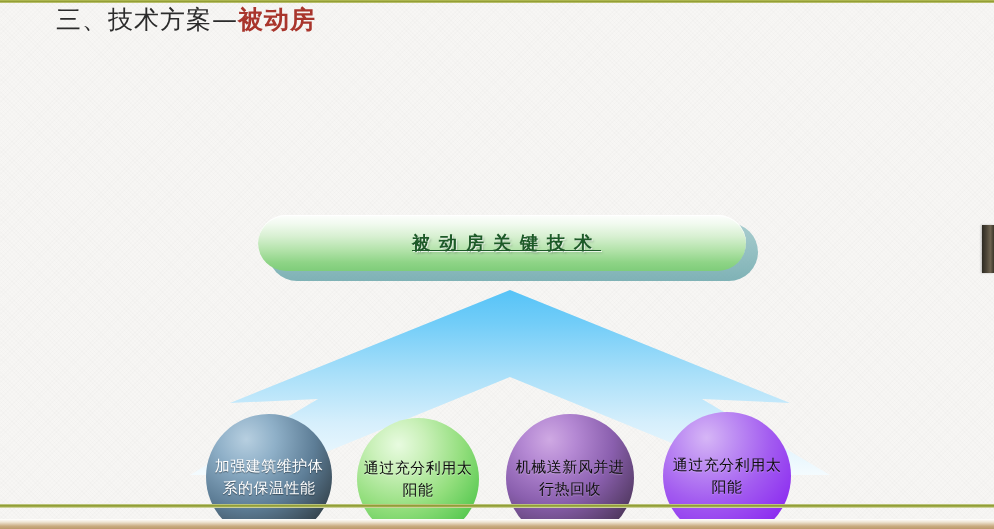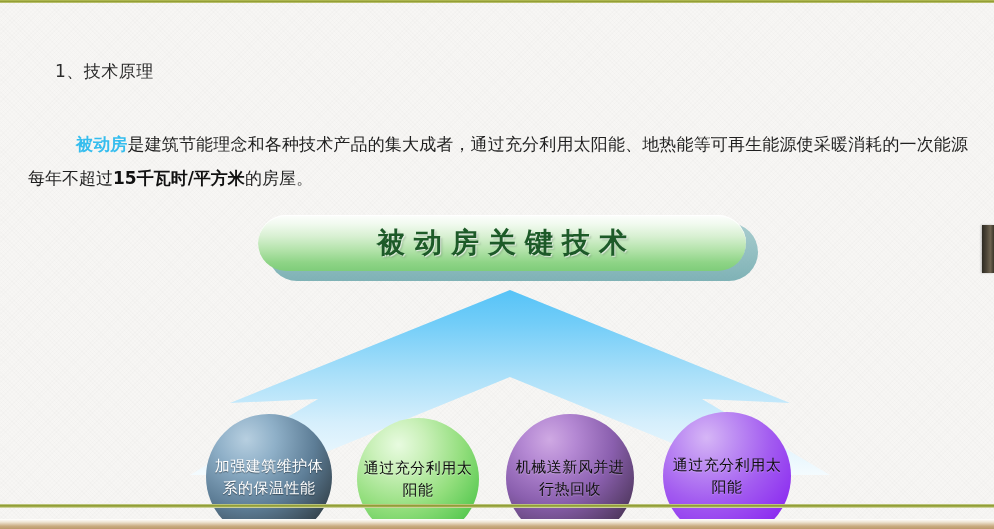--- a/index.html
+++ b/index.html
@@ -106,26 +106,27 @@
         #d8f0d2 38%,
         #b4e3ab 62%,
         #8ed486 85%,
         #7fcd7a 100%);
     box-shadow: inset 0 1px 0 rgba(255,255,255,0.9);
     display: flex;
     align-items: center;
     justify-content: center;
   }
   .banner-text {
-    font-size: 28px;
+    font-size: 18px;
     font-weight: bold;
     color: #1d5a28;
     letter-spacing: 9px;
     text-indent: 9px;
     text-shadow: 1px 1px 1px rgba(255,255,255,0.75), 2px 2px 2px rgba(90,120,90,0.35);
+    text-decoration: underline;
   }
 
   
   .bubble {
     position: absolute;
     border-radius: 50%;
     display: flex;
     align-items: center;
     justify-content: center;
     text-align: center;
@@ -187,24 +188,25 @@
     box-shadow: -1px 0 2px rgba(0,0,0,0.25);
   }
 </style>
 </head>
 <body>
 
 <div id="slide">
 
   <div class="top-rule"></div>
 
-
-  <div class="subheading">1、技术原理</div>
-
-  <p class="para"><span class="kw-blue">被动房</span><span>是建筑节能理念和各种技术产品的集大成者，通过充分利用太阳能、地热能等可再生能源使采暖消耗的一次能源每年不超过</span><span class="kw-bold">15千瓦时/平方米</span><span>的房屋。</span></p>
+  <div class="heading">
+    <span>三、技术方案—</span><span class="accent">被动房</span>
+  </div>
+
+
 
   <div class="arrow-wrap">
     <svg viewBox="0 0 640 190" xmlns="http://www.w3.org/2000/svg">
       <defs>
         <linearGradient id="arrowGrad" x1="0" y1="0" x2="0" y2="1">
           <stop offset="0%" stop-color="#56c3f7"></stop>
           <stop offset="18%" stop-color="#72cdf8"></stop>
           <stop offset="45%" stop-color="#a8dff9"></stop>
           <stop offset="72%" stop-color="#d6effc"></stop>
           <stop offset="100%" stop-color="#f4fbfe"></stop>

